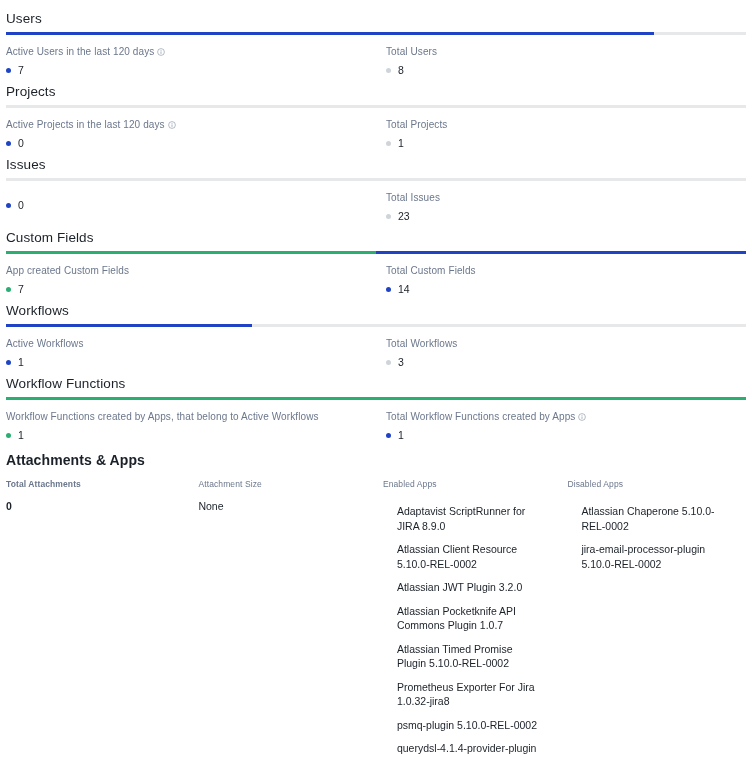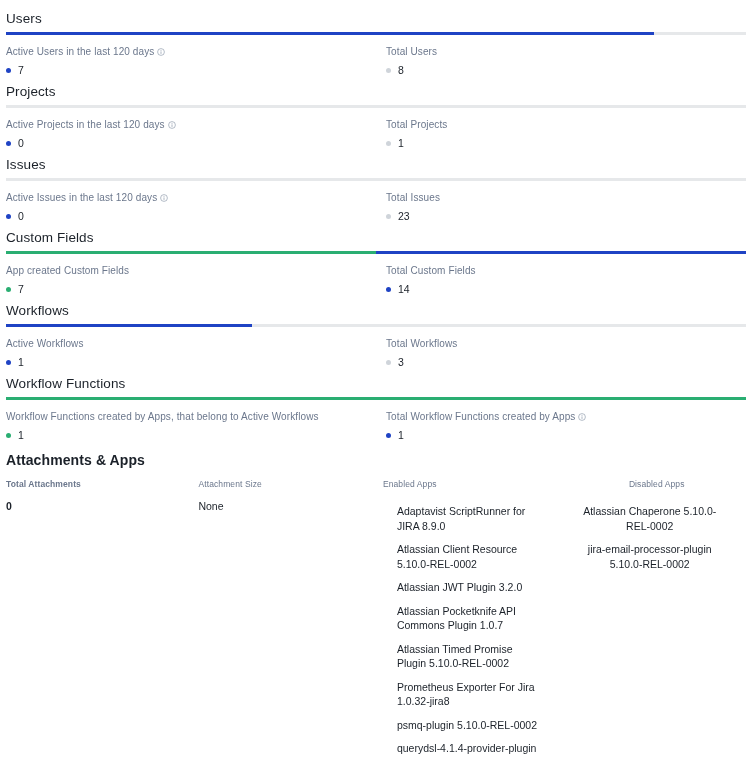--- a/index.html
+++ b/index.html
@@ -113,21 +113,21 @@
   }
   .apps-row {
     display: flex;
     flex-direction: row;
     align-items: flex-start;
   }
   .apps-col { }
   .apps-col.c1 { width: 194px; font-weight: bold; }
   .apps-col.c2 { width: 186px; }
   .apps-col.c3 { width: 186px; }
-  .apps-col.c4 { width: 180px; text-align: center; }
+  .apps-col.c4 { width: 180px; }
 
   .apps-col-label {
     font-size: 8.5px;
     color: #6b778c;
     line-height: 11px;
     letter-spacing: 0.1px;
     margin-bottom: 9px;
   }
   .apps-col-value {
     font-size: 10.5px;
@@ -219,30 +219,20 @@
           </div>
         </div>
       </div>
       <div class="section">
         <h2 class="section-title">Issues</h2>
         <div class="bar-track" style="background: rgb(230, 232, 234);">
           <div class="bar-fill blue" style="left: 0%; width: 0%;"></div>
         </div>
         <div class="metrics-row">
           <div class="metric col-left">
-            <div class="metric-label">
-              <span>Active Issues in the last 120 days</span>
-              <span class="info-icon">
-                <svg width="8" height="8" viewBox="0 0 16 16">
-                  <circle cx="8" cy="8" r="6.8" fill="none" stroke="#8b97a8" stroke-width="1.3"></circle>
-                  <rect x="7.3" y="6.8" width="1.4" height="5" fill="#8b97a8"></rect>
-                  <rect x="7.3" y="4.1" width="1.4" height="1.6" fill="#8b97a8"></rect>
-                </svg>
-              </span>
-            </div>
             <div class="metric-value">
               <span class="dot blue"></span>
               <span>0</span>
             </div>
           </div>
           <div class="metric col-right">
             <div class="metric-label">
               <span>Total Issues</span>
             </div>
             <div class="metric-value">

